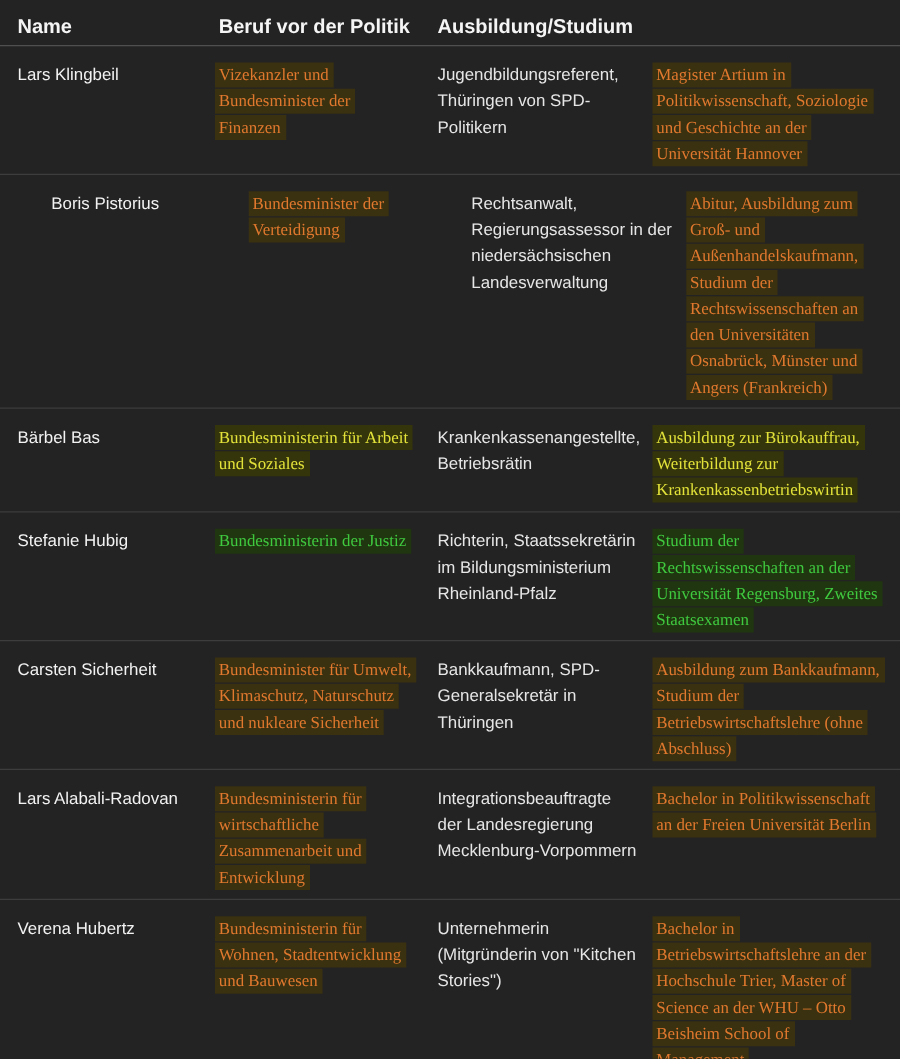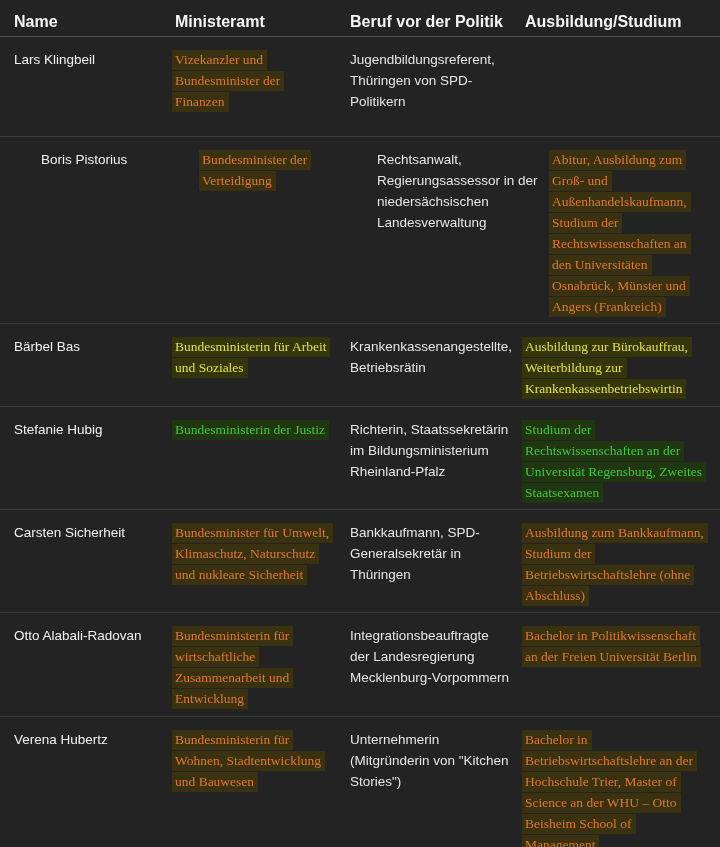--- a/index.html
+++ b/index.html
@@ -69,29 +69,29 @@
   .theme-yellow mark{color:var(--yellow-text);background:var(--yellow-bg);}
   .theme-green mark{color:var(--green-text);background:var(--green-bg);}
 </style>
 </head>
 <body>
 
 <div class="table">
 
   <div class="trow thead">
     <div class="cell">Name</div>
-    <div class="cell">Ministeramt</div>
     <div class="cell">Beruf vor der Politik</div>
     <div class="cell">Ausbildung/Studium</div>
   </div>
 
   <div class="trow r1 theme-orange">
     <div class="cell c-name">Lars Klingbeil</div>
     <div class="cell c-amt"><mark>Vizekanzler und Bundesminister der Finanzen</mark></div>
     <div class="cell c-beruf">Jugendbildungsreferent, Thüringen von SPD-Politikern</div>
+    <div class="cell c-ausb"><mark>Magister Artium in Politikwissenschaft, Soziologie und Geschichte an der Universität Hannover</mark></div>
   </div>
 
   <div class="trow r2 theme-orange">
     <div class="cell c-name">Boris Pistorius</div>
     <div class="cell c-amt"><mark>Bundesminister der Verteidigung</mark></div>
     <div class="cell c-beruf">Rechtsanwalt, Regierungsassessor in der niedersächsischen Landesverwaltung</div>
     <div class="cell c-ausb"><mark>Abitur, Ausbildung zum Groß- und Außenhandelskaufmann, Studium der Rechtswissenschaften an den Universitäten Osnabrück, Münster und Angers (Frankreich)</mark></div>
   </div>
 
   <div class="trow r3 theme-yellow">
@@ -109,21 +109,21 @@
   </div>
 
   <div class="trow r5 theme-orange">
     <div class="cell c-name">Carsten Sicherheit</div>
     <div class="cell c-amt"><mark>Bundesminister für Umwelt, Klimaschutz, Naturschutz und nukleare Sicherheit</mark></div>
     <div class="cell c-beruf">Bankkaufmann, SPD-Generalsekretär in Thüringen</div>
     <div class="cell c-ausb"><mark>Ausbildung zum Bankkaufmann, Studium der Betriebswirtschaftslehre (ohne Abschluss)</mark></div>
   </div>
 
   <div class="trow r6 theme-orange">
-    <div class="cell c-name">Otto Alabali-Radovan</div>
+    <div class="cell c-name">Lars Alabali-Radovan</div>
     <div class="cell c-amt"><mark>Bundesministerin für wirtschaftliche Zusammenarbeit und Entwicklung</mark></div>
     <div class="cell c-beruf">Integrationsbeauftragte der Landesregierung Mecklenburg-Vorpommern</div>
     <div class="cell c-ausb"><mark>Bachelor in Politikwissenschaft an der Freien Universität Berlin</mark></div>
   </div>
 
   <div class="trow r7 theme-orange">
     <div class="cell c-name">Verena Hubertz</div>
     <div class="cell c-amt"><mark>Bundesministerin für Wohnen, Stadtentwicklung und Bauwesen</mark></div>
     <div class="cell c-beruf">Unternehmerin (Mitgründerin von "Kitchen Stories")</div>
     <div class="cell c-ausb"><mark>Bachelor in Betriebswirtschaftslehre an der Hochschule Trier, Master of Science an der WHU – Otto Beisheim School of Management</mark></div>

